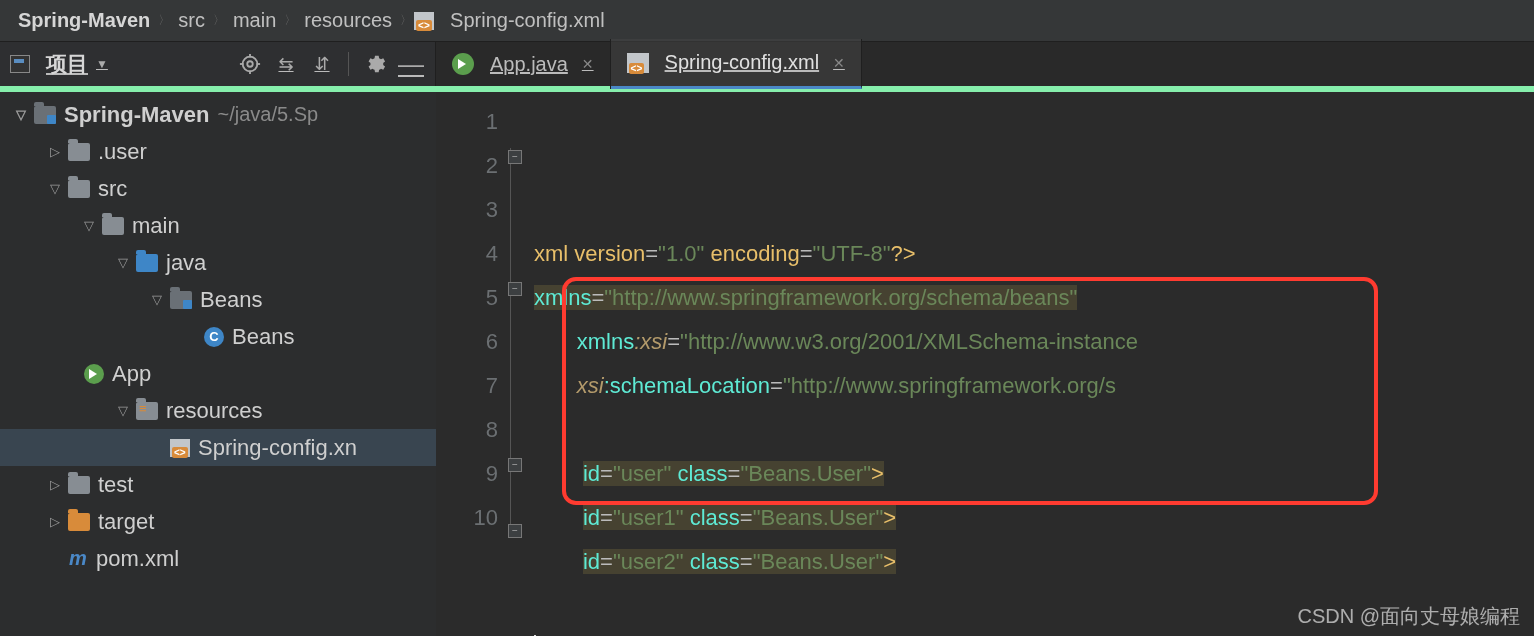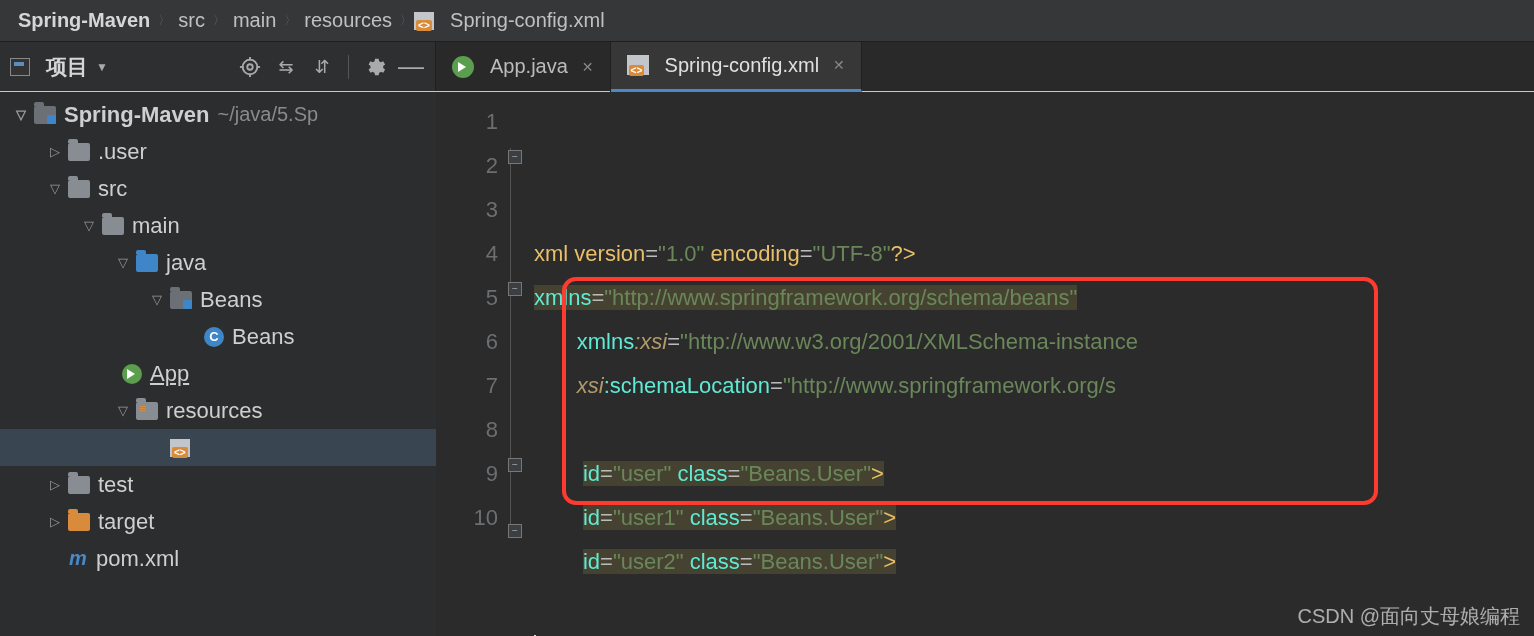--- a/index.html
+++ b/index.html
@@ -2,21 +2,21 @@
 <html><head>
 <meta charset="utf-8">
 <style>
 * { margin:0; padding:0; box-sizing:border-box; font-family:"Segoe UI","Microsoft YaHei",sans-serif; }
 body { width:1534px; height:636px; background:#2b2b2b; color:#bbb; overflow:hidden; position:relative; }
 .breadcrumb { height:42px; display:flex; align-items:center; padding:0 12px; gap:2px; border-bottom:1px solid #1f1f1f; background:rgba(60,63,65,.6); }
 .bc-item { color:#c0c0c0; font-size:20px; padding:2px 6px; }
 .bc-sep { color:#666; font-size:12px; }
 .bc-item.bold { font-weight:700; color:#d6d6d6; }
 .fi { width:18px; height:16px; display:inline-block; margin-right:6px; vertical-align:-2px; }
-.toolbar-row { display:flex; height:50px; border-bottom:1px solid #86efac; }
+.toolbar-row { display:flex; height:50px; border-bottom:6px solid #86efac;text-decoration:underline; }
 .tw-header { width:436px; display:flex; align-items:center; gap:8px; padding:0 10px; background:rgba(50,52,55,.5); border-right:1px solid #1f1f1f; }
 .tw-header .lbl { font-size:21px; color:#d6d6d6; font-weight:600; }
 .tb-btn { width:28px; height:28px; display:flex; align-items:center; justify-content:center; color:#aaa; }
 .tb-sep { width:1px; height:24px; background:#555; margin:0 4px; }
 .tabs { flex:1; display:flex; align-items:center; background:rgba(40,40,40,.4); }
 .tab { height:50px; display:flex; align-items:center; padding:0 16px; gap:8px; font-size:20px; color:#bbb; border-right:1px solid #1f1f1f;justify-content:space-between; }
 .tab.active { background:rgba(70,70,70,.5); color:#e0e0e0; border-bottom:3px solid #4a88c7; }
 .tab .close { color:#888; font-size:14px; margin-left:6px; }
 .main { display:flex; height:544px; }
 .tree { width:436px; background:rgba(45,47,49,.55); overflow:hidden; padding-top:4px; }
@@ -146,33 +146,34 @@
       <div class="node" style="padding-left: 150px;">
         <span class="arrow">▽</span>
         <span class="ico-folder src"></span>
         <span>Beans</span>
       </div>
       <div class="node" style="padding-left: 184px;">
         <span class="arrow"></span>
         <span class="ico-class">C</span>
         <span>Beans</span>
       </div>
-      <div class="node" style="padding-left: 102px; text-decoration: underline;">
+      <div class="node" style="padding-left: 64px;">
         <span class="arrow"></span>
         <span class="ico-java"></span>
         <span>App</span>
       </div>
       <div class="node" style="padding-left: 116px;">
         <span class="arrow">▽</span>
         <span class="ico-folder res"></span>
         <span>resources</span>
       </div>
       <div class="node selected" style="padding-left: 150px;">
         <span class="arrow"></span>
         <span class="ico-xml"></span>
+        <span>Spring-config.xn</span>
       </div>
       <div class="node" style="padding-left: 48px;">
         <span class="arrow">▷</span>
         <span class="ico-folder"></span>
         <span>test</span>
       </div>
       <div class="node" style="padding-left: 48px;">
         <span class="arrow">▷</span>
         <span class="ico-folder orange"></span>
         <span>target</span>

